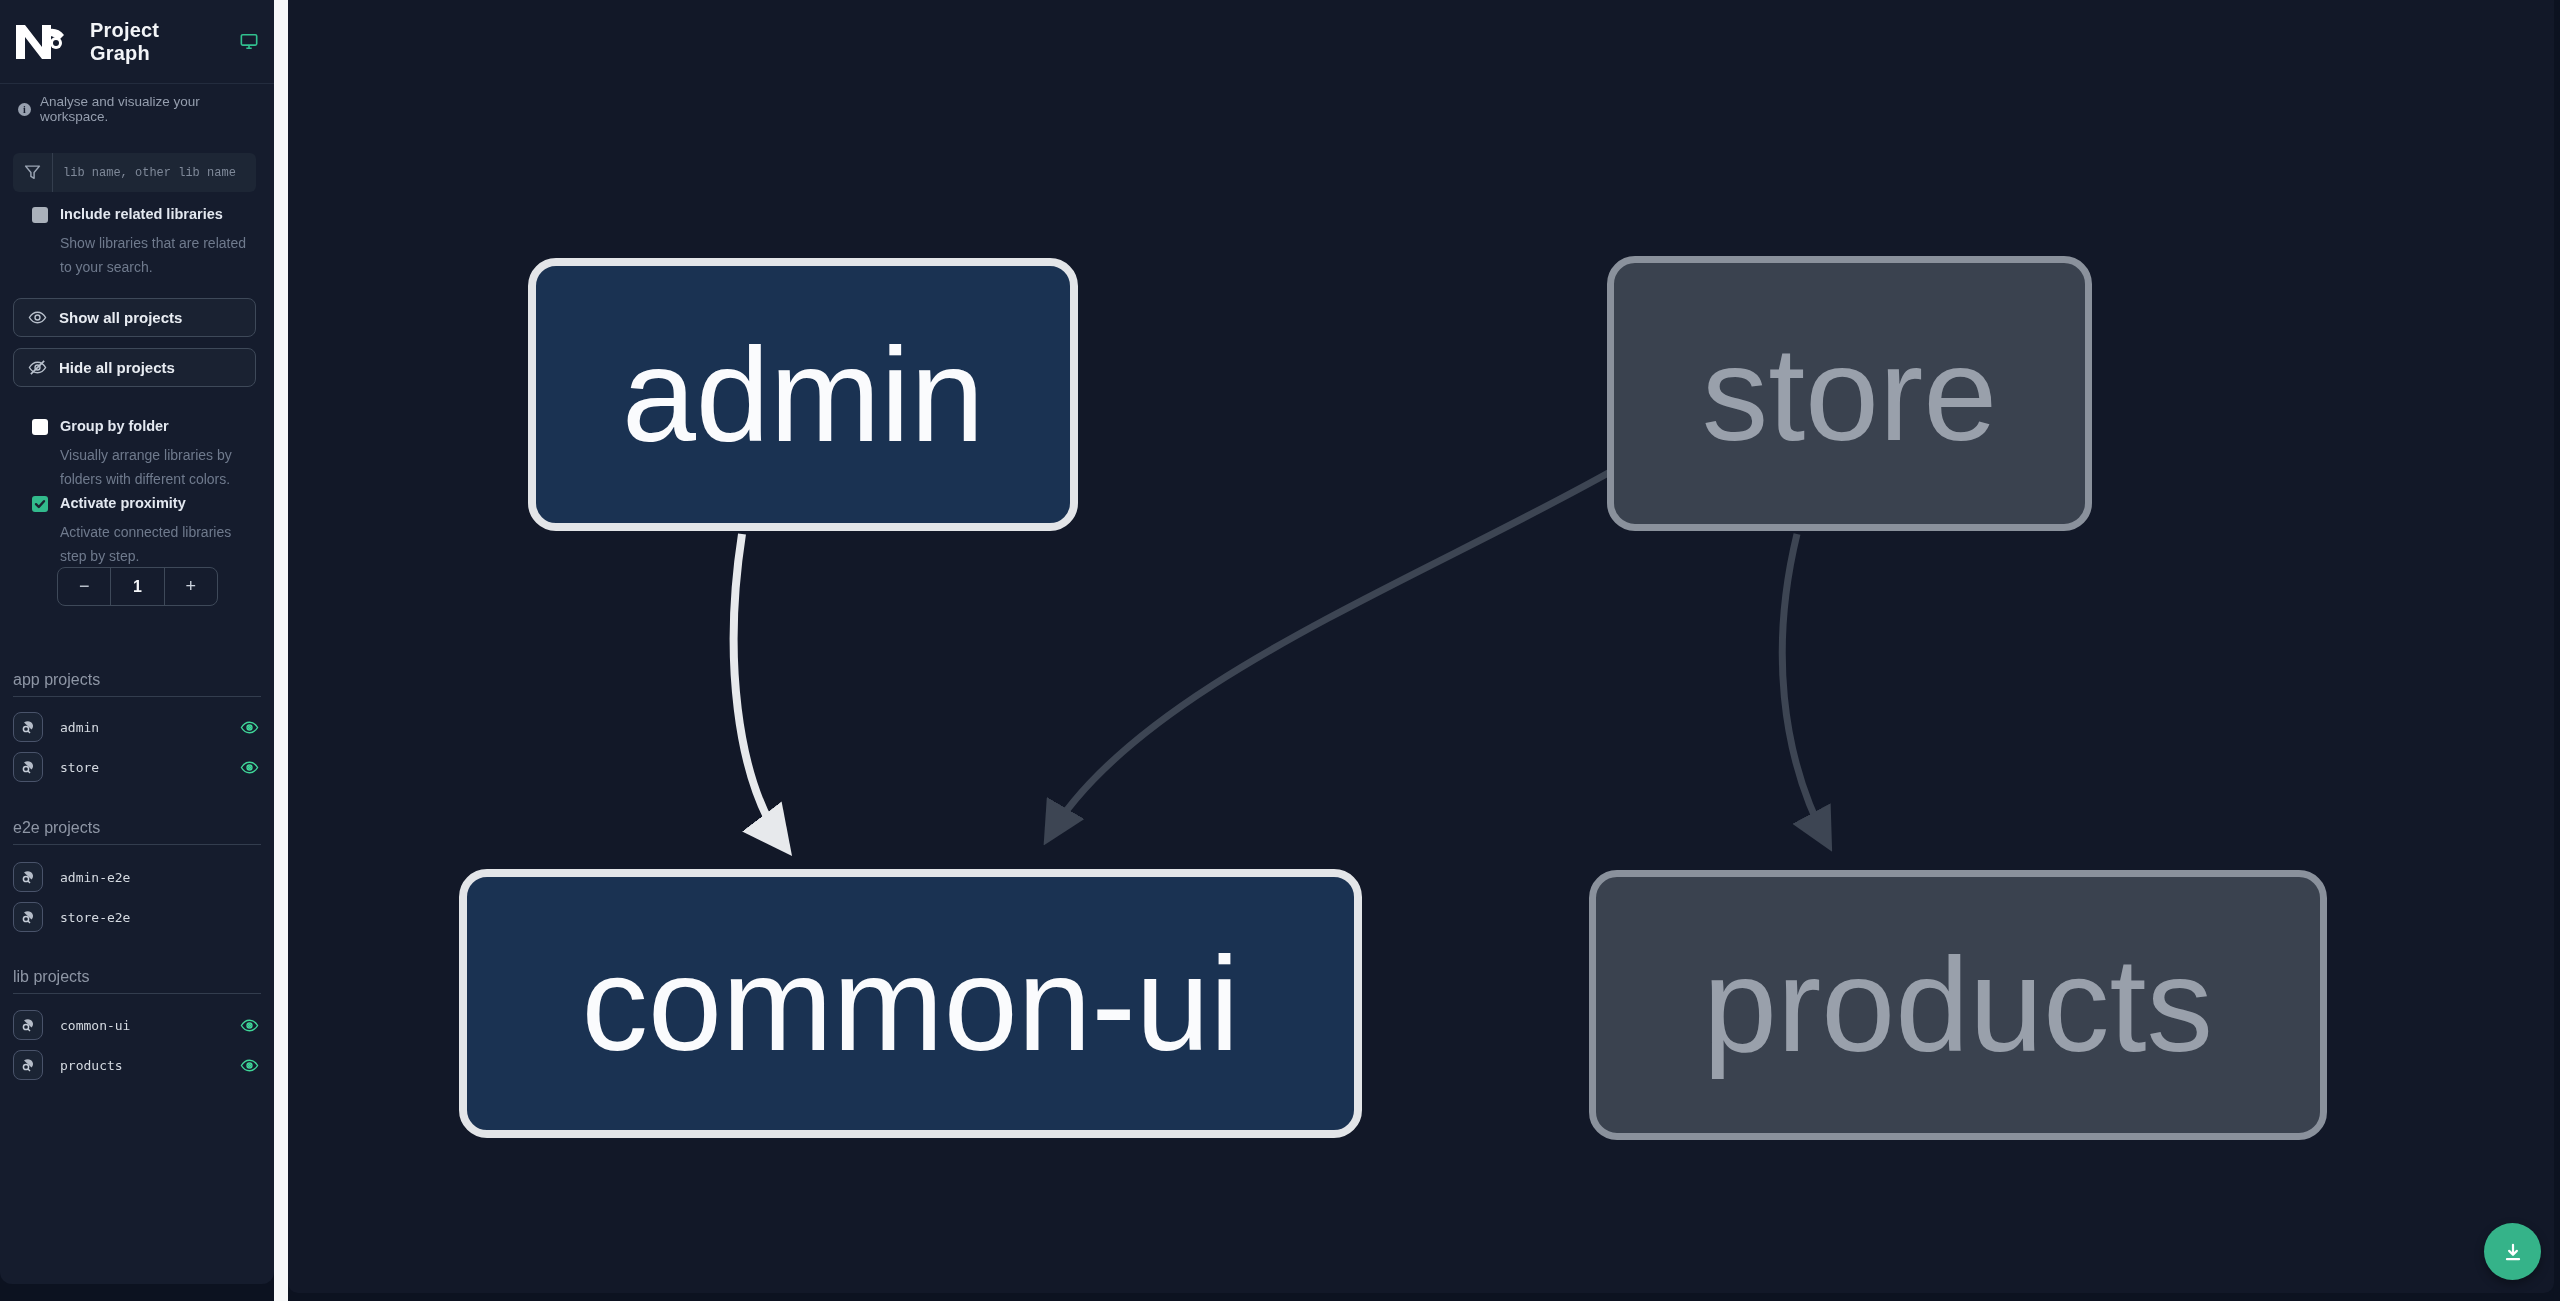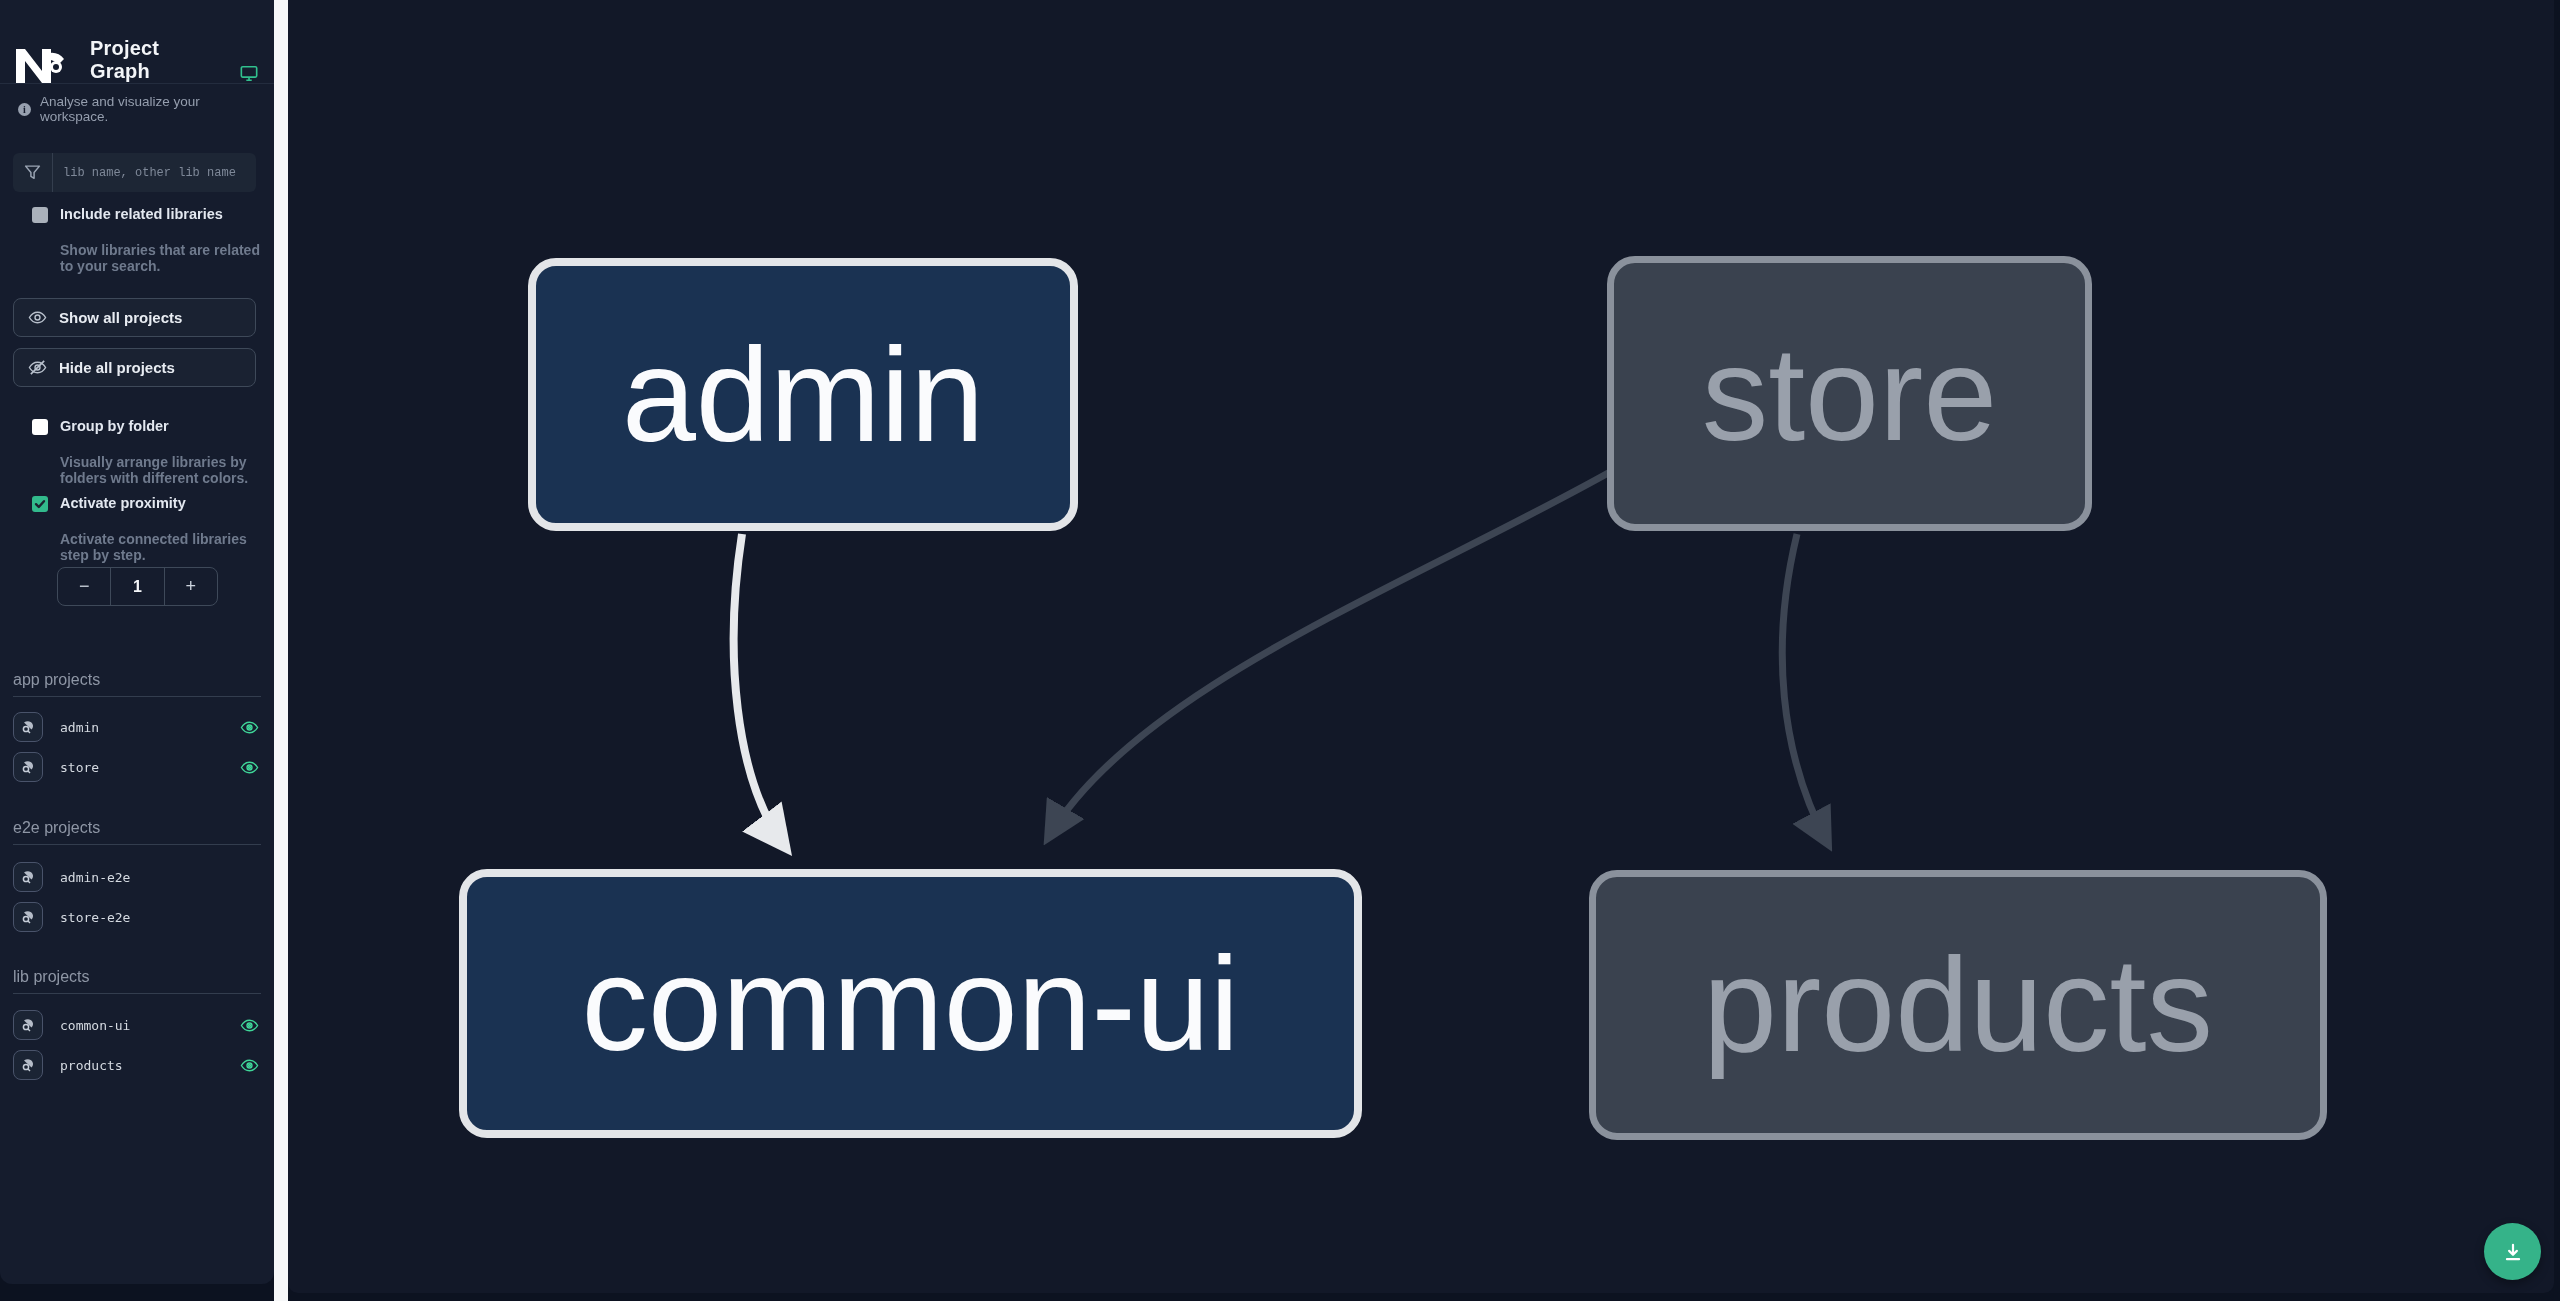--- a/index.html
+++ b/index.html
@@ -11,21 +11,21 @@
   }
 
   
   .sidebar {
     position:absolute; left:0; top:0; width:274px; height:1284px;
     background: var(--sidebar-bg);
     border-radius: 0 0 12px 12px;
   }
   .sidebar-header {
     position:absolute; top:0; left:0; right:0; height:84px;
-    display:flex; align-items:flex-end; padding:0 16px;
+    display:flex; align-items:center; padding:16px 16px;
     border-bottom:1px solid var(--divider);
   }
   .nx-logo { width:48px; height:34px; flex:0 0 auto; }
   .app-title {
     margin-left:26px; color:#f3f5f8; font-size:20px; font-weight:700;
     letter-spacing:.2px;
   }
   .monitor-icon { margin-left:22px; width:19px; height:19px; }
 
   .info-row {
@@ -61,21 +61,21 @@
   .chk-group   { top:418px; }
   .chk-prox    { top:495px; }
   .checkbox {
     width:16px; height:16px; border-radius:3px; flex:0 0 auto; margin-top:1px;
     display:flex; align-items:center; justify-content:center;
   }
   .checkbox.gray  { background:#aab1bb; }
   .checkbox.white { background:#ffffff; }
   .checkbox.checked { background:var(--accent-check); }
   .chk-label { color:#e3e8f0; font-size:14.5px; font-weight:700; line-height:17px; }
-  .chk-desc  { color:#6f7a8d; font-size:14px; line-height:16px; margin-top:19px; max-width:212px;font-weight:bold; }
+  .chk-desc  { color:#6f7a8d; font-size:14px; line-height:24px; margin-top:8px; max-width:212px; }
 
   .side-btn {
     position:absolute; left:13px; width:243px; height:39px;
     background:#1a2232; border:1px solid #3e4959; border-radius:8px;
     display:flex; align-items:center; gap:12px; padding:17px 14px;
     color:#e8ecf2; font-size:15px; font-weight:700; cursor:pointer;
   }
   .btn-show { top:298px; }
   .btn-hide { top:348px; }
 

